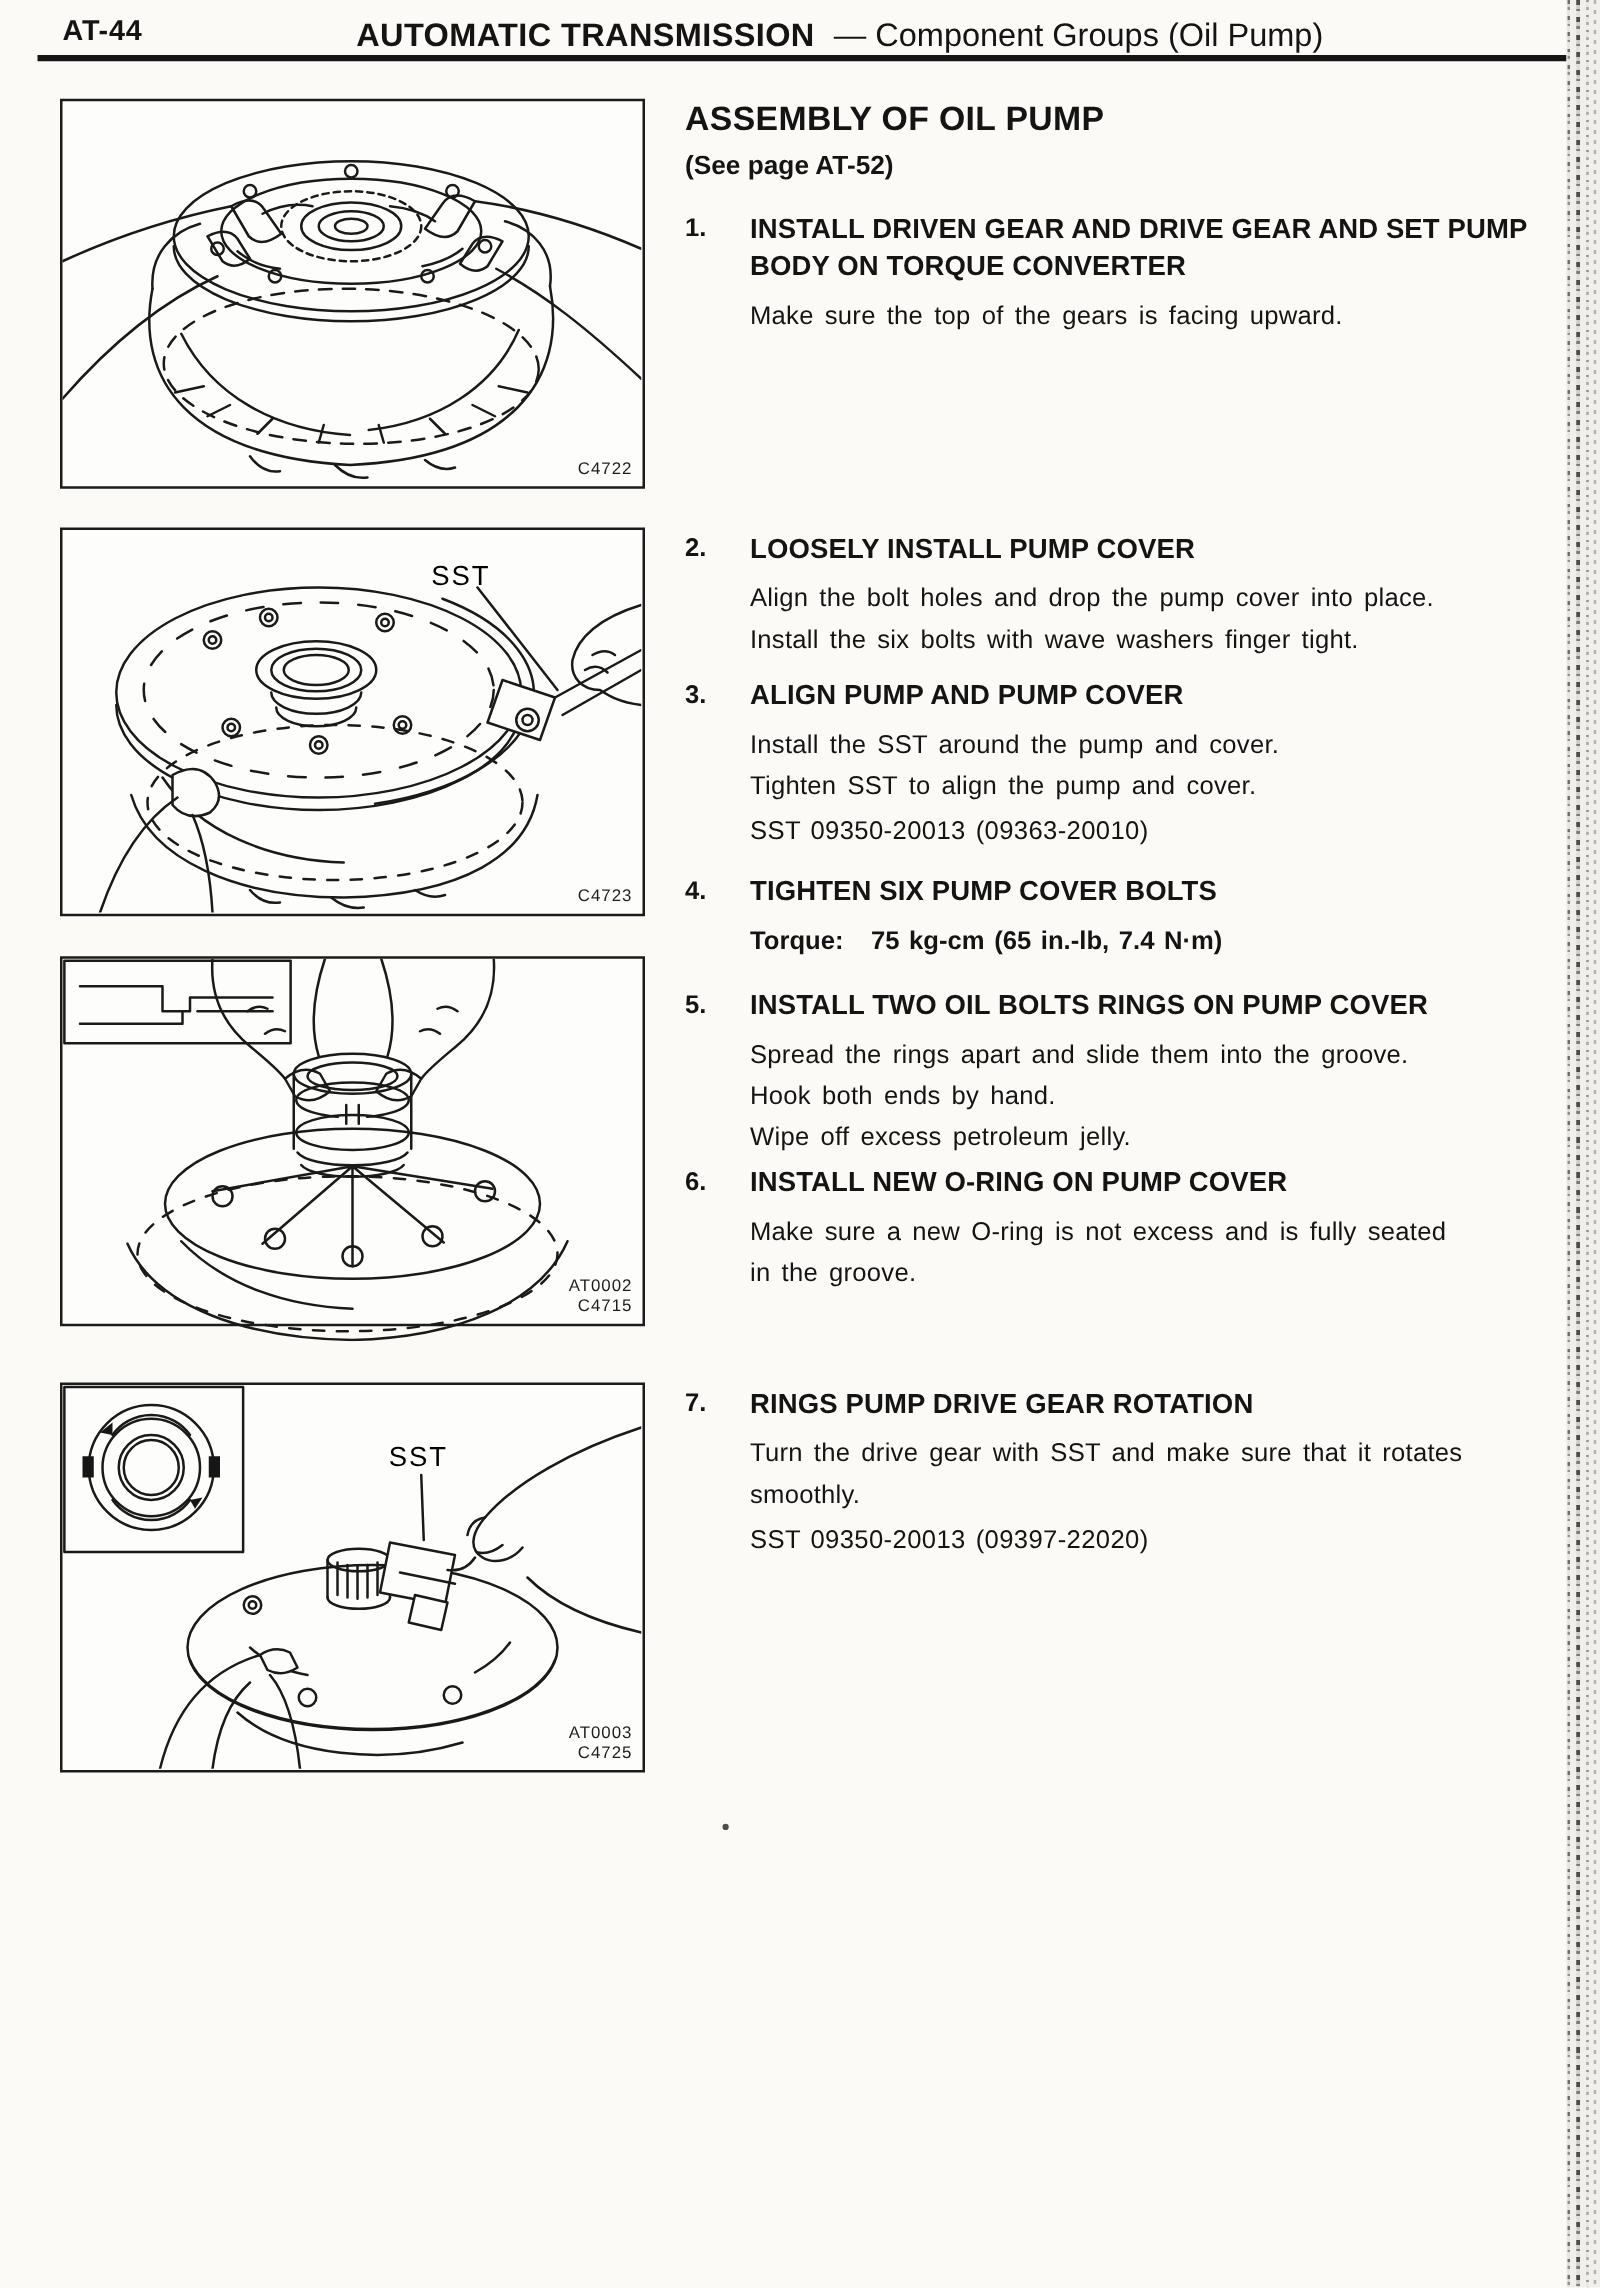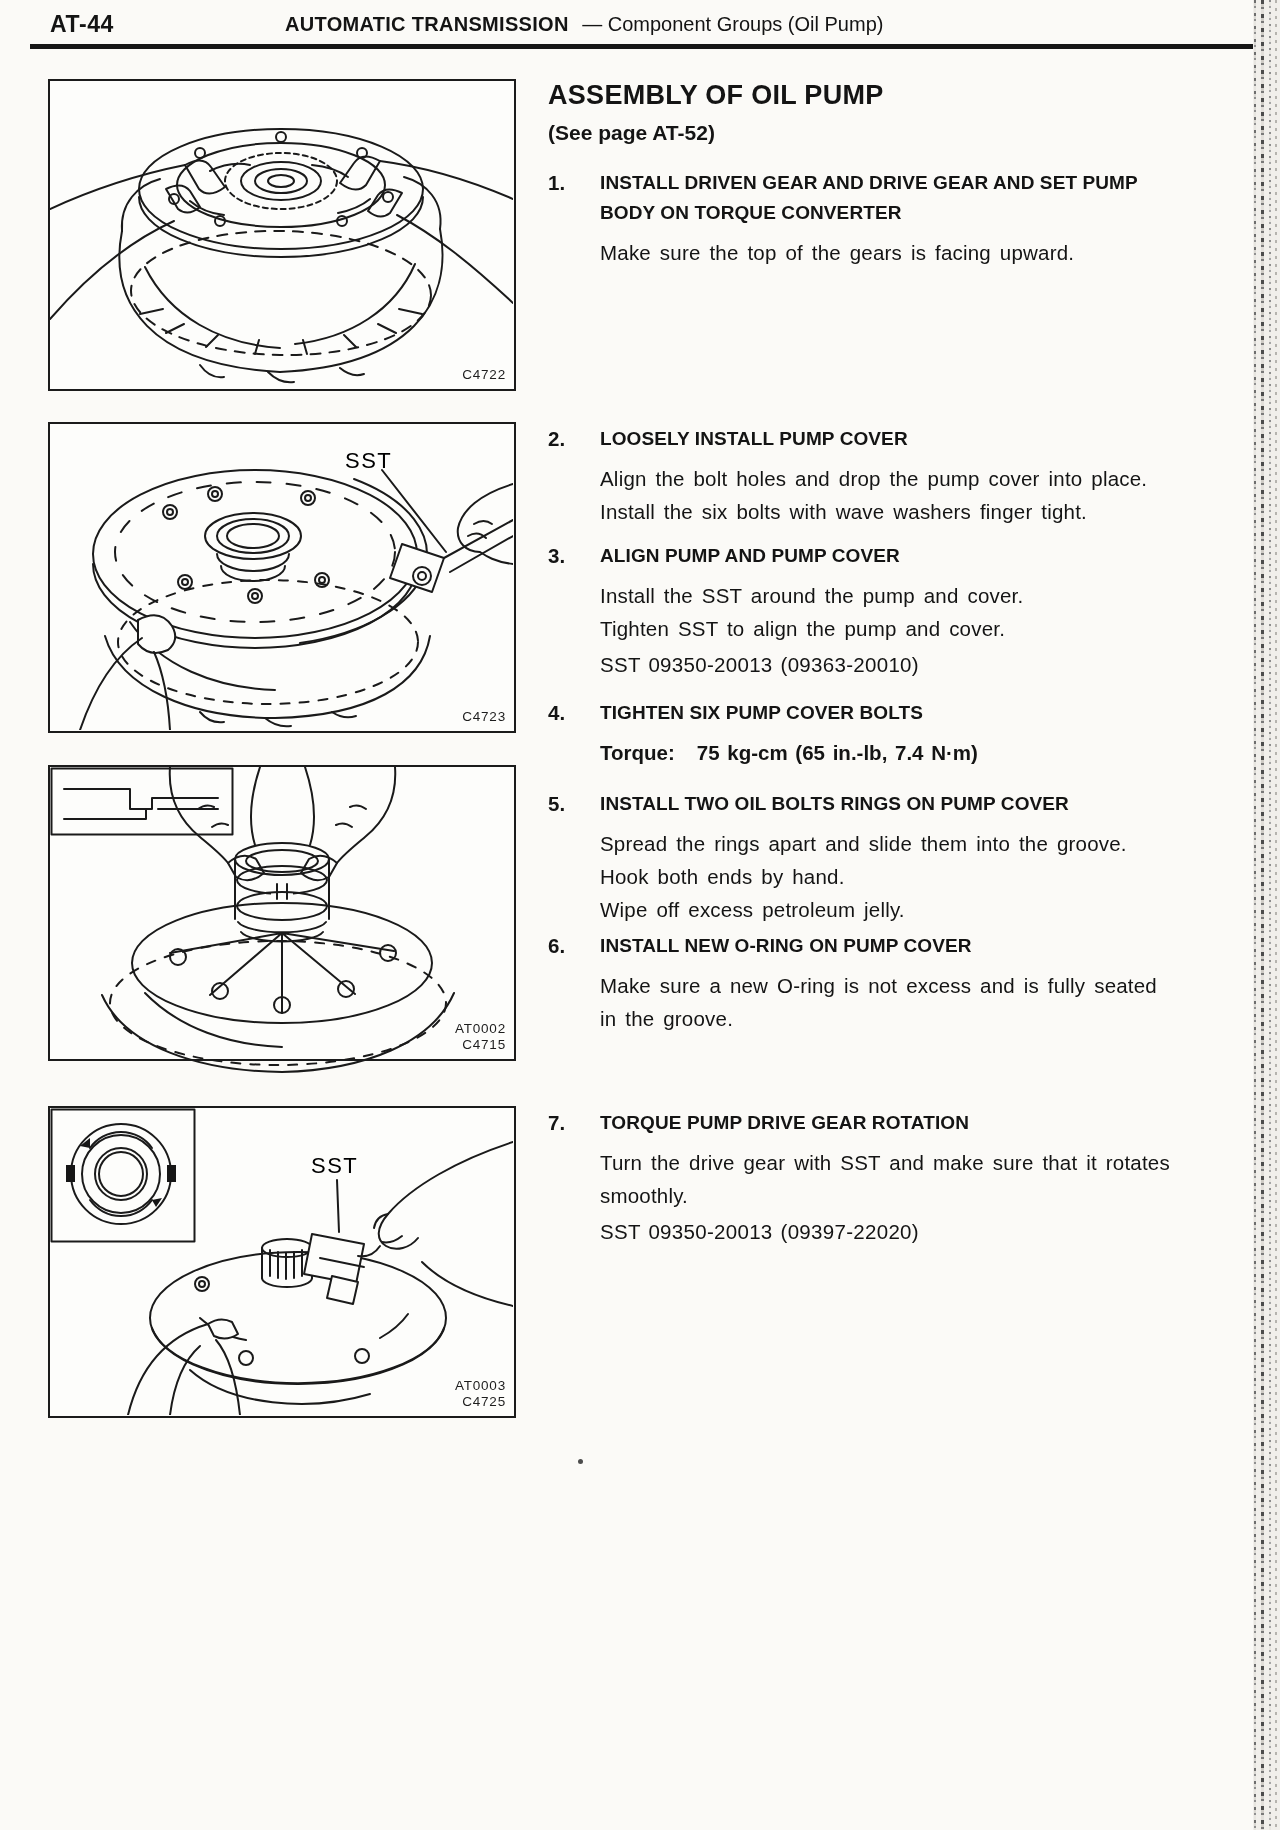--- a/index.html
+++ b/index.html
@@ -4,40 +4,40 @@
 <style>
   html,body{margin:0;padding:0;}
   body{
     width:1280px;height:1830px;position:relative;overflow:hidden;
     background:#fbfaf7;color:#141414;
     font-family:"Liberation Sans", sans-serif;
     -webkit-font-smoothing:antialiased;
   }
   
   .header-left{position:absolute;left:50px;top:11px;font-size:23px;font-weight:bold;letter-spacing:.6px;}
-  .header-center{position:absolute;left:285px;top:13px;font-size:20px;white-space:nowrap;}
+  .header-center{position:absolute;left:285px;top:13px;font-size:26px;white-space:nowrap;}
   .header-center .hb{font-weight:bold;letter-spacing:.3px;}
   .header-center .hr2{font-weight:normal;margin-left:8px;}
   .header-rule{position:absolute;left:30px;top:44px;width:1233px;height:5px;background:#161616;}
   
   .figure{position:absolute;left:48px;width:468px;border:2.5px solid #1b1b1b;background:#fdfdfb;box-sizing:border-box;}
   #fig1{top:79px;height:312px;}
   #fig2{top:422px;height:311px;}
   #fig3{top:765px;height:296px;}
   #fig4{top:1106px;height:312px;}
   .figure svg{display:block;}
   .fig-code{position:absolute;right:8px;bottom:6px;font-size:13.5px;line-height:16px;letter-spacing:.8px;color:#1d1d1d;text-align:right;}
   .fig-sst{position:absolute;font-size:22px;letter-spacing:1.5px;color:#000000;}
   
   .title{position:absolute;left:548px;top:80px;font-size:27px;font-weight:bold;letter-spacing:.3px;white-space:nowrap;}
   .subtitle{position:absolute;left:548px;top:121px;font-size:21px;font-weight:bold;white-space:nowrap;}
   .step{position:absolute;left:548px;width:720px;}
   .step-head{display:flex;align-items:flex-start;}
   .step-num{width:52px;flex:none;font-weight:bold;font-size:20.5px;line-height:30px;}
-  .step-title{font-weight:bold;font-size:19px;line-height:30px;letter-spacing:.1px;}
+  .step-title{font-weight:bold;font-size:22px;line-height:30px;letter-spacing:.1px;}
   .step-title div{white-space:nowrap;}
   .step-body{margin-left:52px;margin-top:8px;}
   .step-body div{white-space:nowrap;font-size:20.5px;line-height:33px;word-spacing:3px;letter-spacing:.2px;}
   .sst-line{margin-left:52px;margin-top:3px;white-space:nowrap;font-size:20.5px;line-height:33px;word-spacing:2px;letter-spacing:.3px;}
   .torque{margin-left:52px;margin-top:8px;white-space:nowrap;font-weight:bold;font-size:20.5px;line-height:33px;}
   .torque .tv{margin-left:22px;word-spacing:2px;}
   
   .bind-base{position:absolute;right:0;top:0;width:27px;height:1830px;background:#f1efeb;}
   .bl{position:absolute;top:0;height:1830px;}
   .bl1{left:1254px;width:2px;background:repeating-linear-gradient(180deg,#6e6e6e 0 3px,#d9d7d2 3px 6px,#909090 6px 8px,#e7e5e0 8px 13px);}
@@ -331,21 +331,21 @@
   <div class="step-body">
     <div>Make sure a new O-ring is not excess and is fully seated</div>
     <div>in the groove.</div>
   </div>
 </section>
 
 <section class="step" style="top:1108px;">
   <div class="step-head">
     <span class="step-num">7.</span>
     <span class="step-title">
-      <div>TORQUE PUMP DRIVE GEAR ROTATION</div>
+      <div>RINGS PUMP DRIVE GEAR ROTATION</div>
     </span>
   </div>
   <div class="step-body">
     <div>Turn the drive gear with SST and make sure that it rotates</div>
     <div>smoothly.</div>
   </div>
   <div class="sst-line">SST 09350-20013 (09397-22020)</div>
 </section>
 
 <div class="bind-base"></div>

